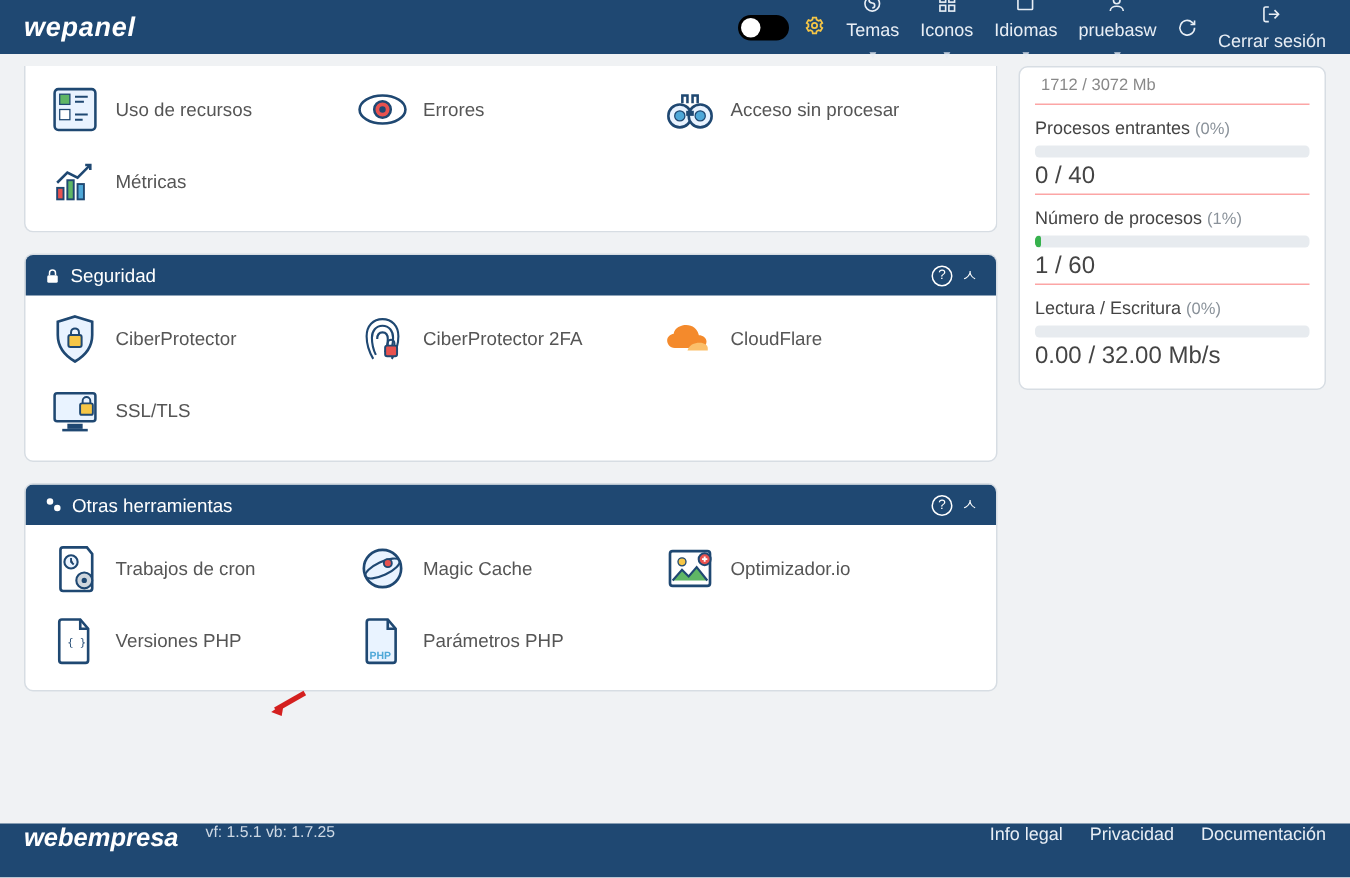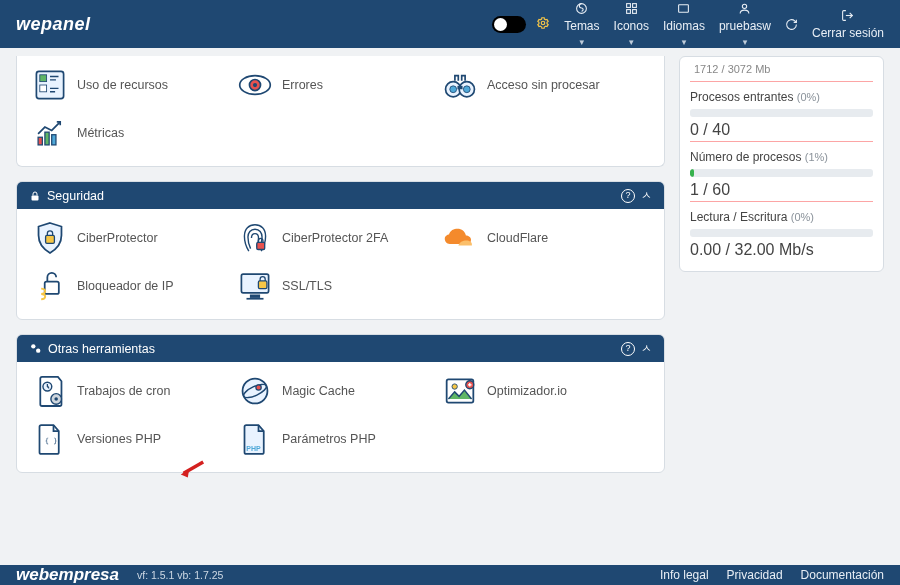--- a/index.html
+++ b/index.html
@@ -1,17 +1,17 @@
 <!DOCTYPE html>
 <html><head>
 <meta charset="utf-8">
 <style>
   * { margin:0; padding:0; box-sizing:border-box; }
   body { font-family: Verdana, Geneva, sans-serif; background:#f0f2f4; color:#333; font-size:12.5px; width:900px; height:585px; overflow:hidden; position:relative;}
-  .topbar { background:#1f4872; height:48px; display:flex; align-items:center; padding:0 16px; color:#fff; }
+  .topbar { background:#1f4872; height:36px; display:flex; align-items:center; padding:0 16px; color:#fff; }
   .brand { font-style:italic; font-weight:bold; font-size:18px; letter-spacing:.5px;}
   .topnav { margin-left:auto; display:flex; align-items:center; gap:14px; font-size:12px;}
   .toggle { width:34px; height:17px; background:#000; border-radius:9px; position:relative; margin-right:-4px;}
   .toggle::after { content:''; position:absolute; left:2px; top:2px; width:13px; height:13px; border-radius:50%; background:#fff;}
   .gear { width:14px; height:14px; display:inline-block;}
   .topnav a { color:#e8eef5; text-decoration:none; display:flex; align-items:center; gap:4px;flex-direction:column;}
   .topnav .caret { font-size:9px; opacity:.8;}
   .main { display:flex; padding:8px 16px 0 16px; gap:14px;}
   .left { flex:1; display:flex; flex-direction:column; gap:14px;}
   .panel { border:1px solid #d7dde3; border-radius:6px; background:#fff; overflow:hidden;}
@@ -25,21 +25,21 @@
   .right { width:205px; }
   .statbox { background:#fff; border:1px solid #d7dde3; border-radius:6px; padding:6px 10px 10px 10px; font-size:12px; color:#444;}
   .stat { border-top:1px solid #fca5a5; padding:8px 0 2px 0;}
   .stat:first-child { border-top:none; padding-top:0;}
   .stat .title { color:#444;}
   .stat .title .pct { color:#8a929a; font-size:11px;}
   .bar { height:8px; background:#e7ebef; border-radius:3px; margin:5px 0 4px 0; position:relative; overflow:hidden;}
   .bar .fill { position:absolute; left:0; top:0; bottom:0; background:#37b24d; border-radius:3px;}
   .stat .val { color:#444; font-size:16px;}
   .arrow { position:absolute; width:28px; height:20px; left:178px; top:459px; pointer-events:none;}
-  .footer { position:absolute; bottom:0; left:0; right:0; height:20px; background:#1f4872; display:flex; align-items:center; padding:0 16px; color:#fff; font-size:12px;}
+  .footer { position:absolute; bottom:0; left:0; right:0; height:36px; background:#1f4872; display:flex; align-items:flex-start; padding:0 16px; color:#fff; font-size:12px;}
   .footer .wbrand { font-style:italic; font-weight:bold; font-size:17px;}
   .footer .ver { margin-left:18px; font-size:10.5px; color:#cdd8e4;}
   .footer .flinks { margin-left:auto; display:flex; gap:18px;}
   .footer .flinks a { color:#e8eef5; text-decoration:none;}
   .truncated { color:#888; font-size:11px; padding:0 4px 6px 4px;}
   svg { display:block;}
 </style>
 </head>
 <body>
 
@@ -195,30 +195,20 @@
           <span class="iconbox">
               <svg width="34" height="22" viewBox="0 0 40 26">
                 <path d="M30 20H8c-4 0-6-3-6-6s3-5 5-5c1-5 6-7 10-7 5 0 9 3 10 8 3 0 6 2 6 5s-2 5-3 5z" fill="#f48a2c"></path>
                 <path d="M34 22H18c2-6 8-6 10-6 3 0 6 2 6 4s0 2 0 2z" fill="#fbbf6a"></path>
               </svg>
             </span>
           <span class="lbl">CloudFlare</span>
         </div>
         <div class="item">
           <span class="iconbox">
-              <svg width="30" height="34" viewBox="0 0 34 38">
-                <rect x="11" y="14" width="16" height="14" rx="2" fill="#fff" stroke="#1f4872" stroke-width="2"></rect>
-                <path d="M14 14V9a5 5 0 0 1 10 0" fill="none" stroke="#1f4872" stroke-width="2"></path>
-                <path d="M7 22c6 0 6 6 0 6M7 28c6 0 6 6 0 6" fill="none" stroke="#f6c646" stroke-width="2.2"></path>
-              </svg>
-            </span>
-          <span class="lbl">Bloqueador de IP</span>
-        </div>
-        <div class="item">
-          <span class="iconbox">
               <svg width="34" height="32" viewBox="0 0 40 36">
                 <rect x="4" y="4" width="32" height="22" rx="2" fill="#e9f3ff" stroke="#1f4872" stroke-width="2"></rect>
                 <rect x="14" y="28" width="12" height="4" fill="#1f4872"></rect>
                 <rect x="10" y="32" width="20" height="2" fill="#1f4872"></rect>
                 <rect x="24" y="12" width="10" height="9" rx="1.5" fill="#f6c646" stroke="#1f4872" stroke-width="1.5"></rect>
                 <path d="M26 12v-2a3 3 0 0 1 6 0v2" fill="none" stroke="#1f4872" stroke-width="1.5"></path>
               </svg>
             </span>
           <span class="lbl">SSL/TLS</span>
         </div>

